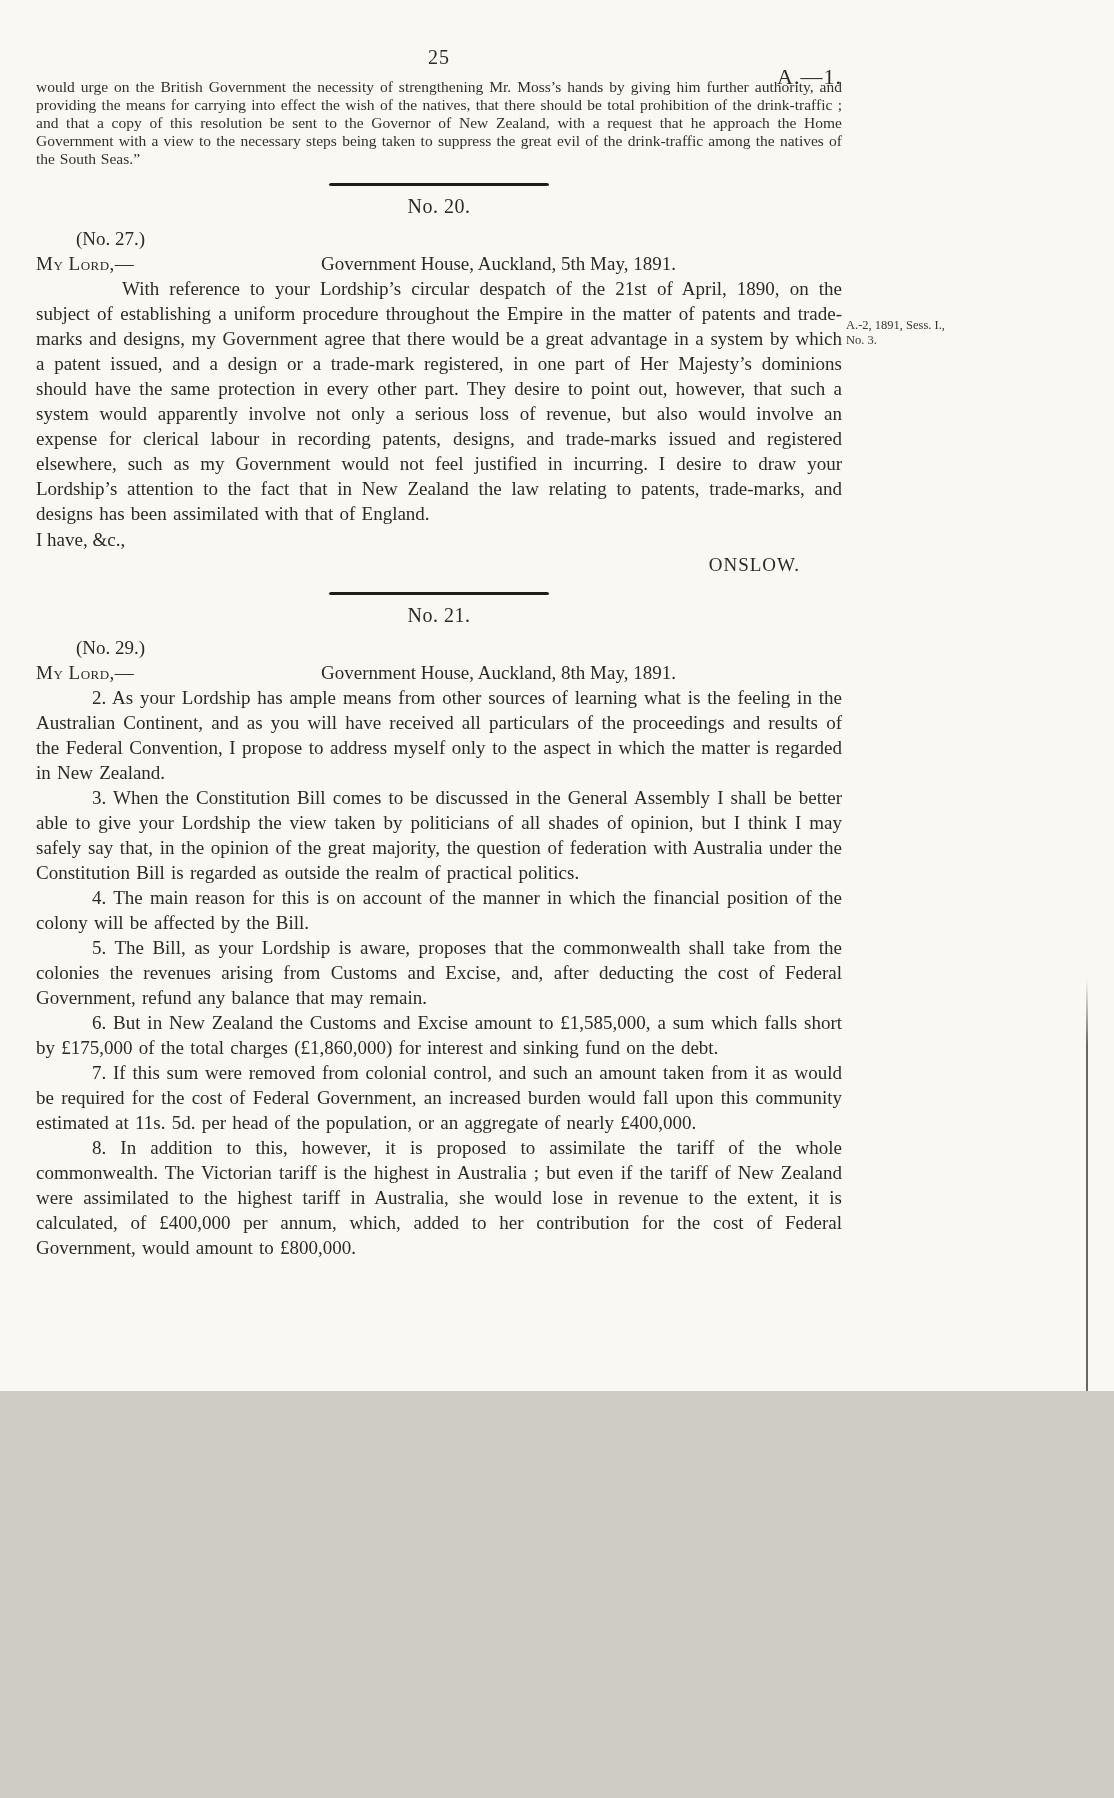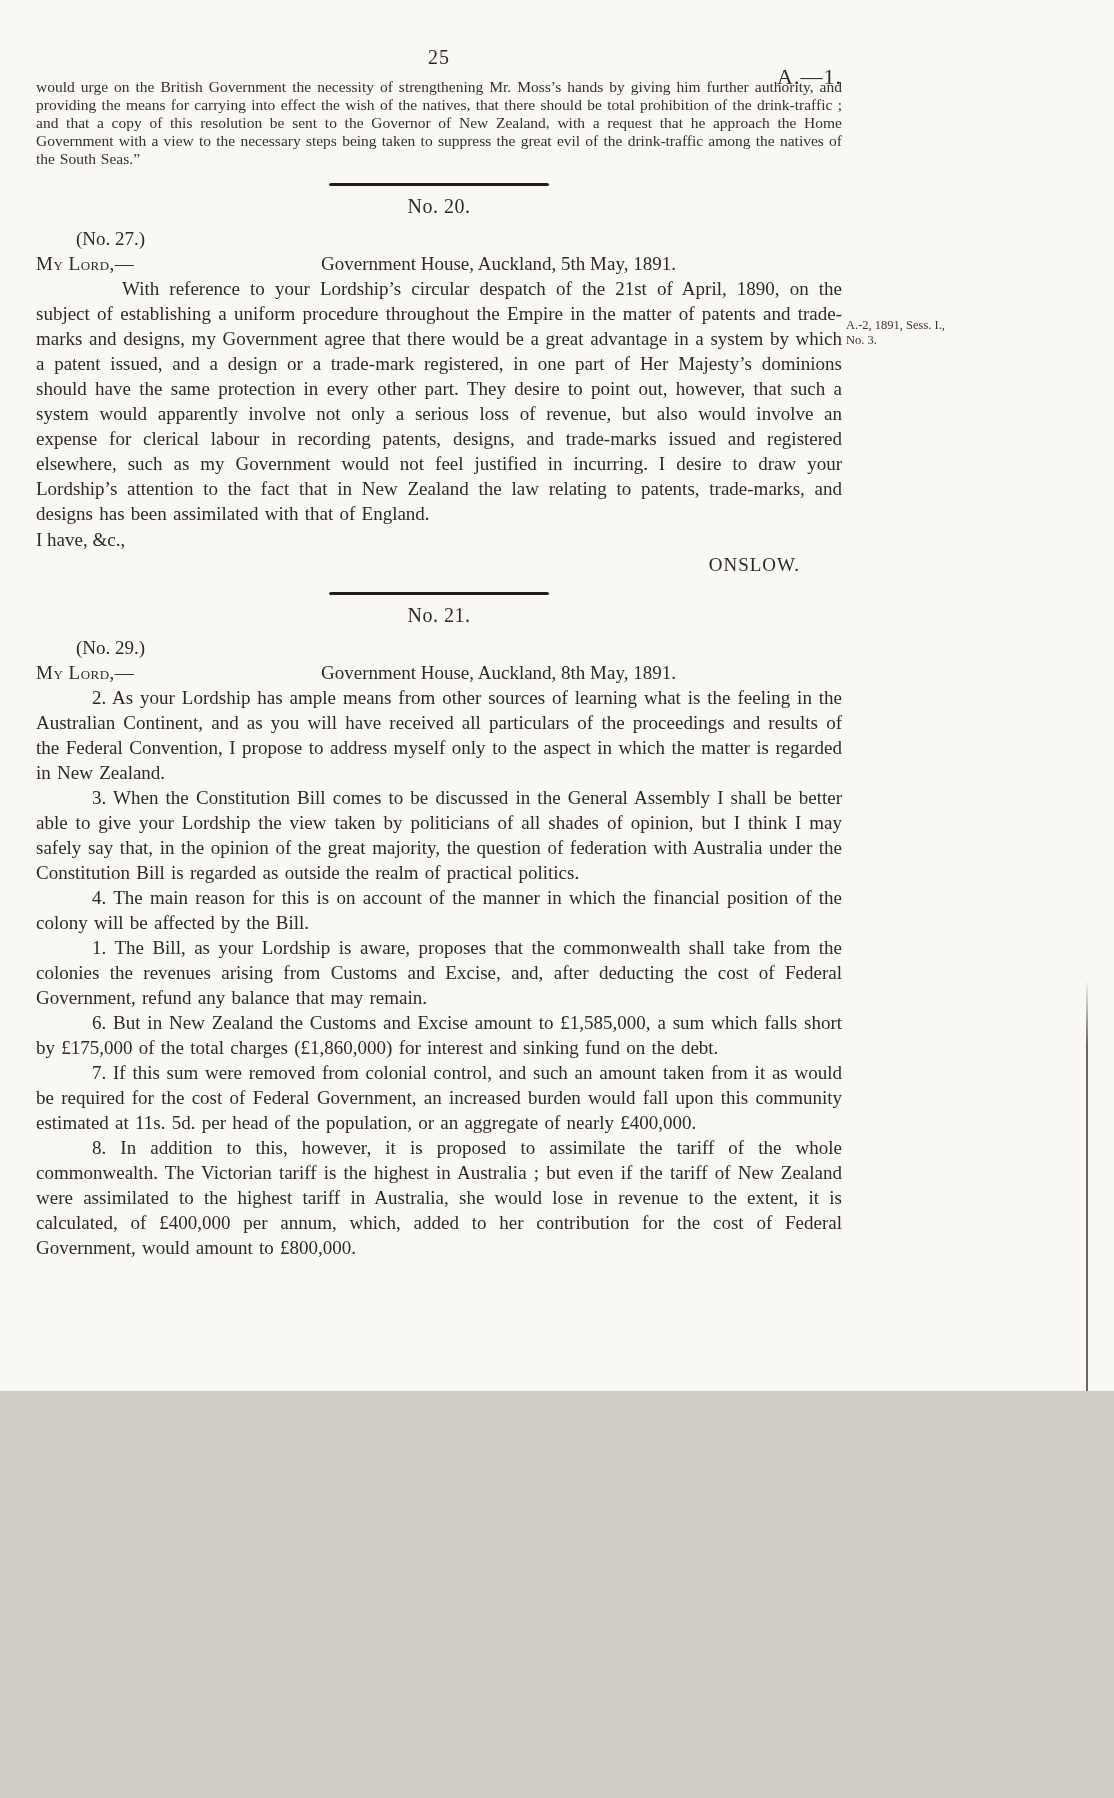--- a/index.html
+++ b/index.html
@@ -95,21 +95,21 @@
     <div>
       <h2 class="letter-no">No. 21.</h2>
       <div class="sub-ref">(No. 29.)</div>
       <div class="letter-head">
         <span class="salutation">My Lord,—</span>
         <span class="place-date">Government House, Auckland, 8th May, 1891.</span>
       </div>
       <p class="para indent">2. As your Lordship has ample means from other sources of learning what is the feeling in the Australian Continent, and as you will have received all particulars of the proceedings and results of the Federal Convention, I propose to address myself only to the aspect in which the matter is regarded in New Zealand.</p>
       <p class="para indent">3. When the Constitution Bill comes to be discussed in the General Assembly I shall be better able to give your Lordship the view taken by politicians of all shades of opinion, but I think I may safely say that, in the opinion of the great majority, the question of federation with Australia under the Constitution Bill is regarded as outside the realm of practical politics.</p>
       <p class="para indent">4. The main reason for this is on account of the manner in which the financial position of the colony will be affected by the Bill.</p>
-      <p class="para indent">1. The Bill, as your Lordship is aware, proposes that the commonwealth shall take from the colonies the revenues arising from Customs and Excise, and, after deducting the cost of Federal Government, refund any balance that may remain.</p>
+      <p class="para indent">5. The Bill, as your Lordship is aware, proposes that the commonwealth shall take from the colonies the revenues arising from Customs and Excise, and, after deducting the cost of Federal Government, refund any balance that may remain.</p>
       <p class="para indent">6. But in New Zealand the Customs and Excise amount to £1,585,000, a sum which falls short by £175,000 of the total charges (£1,860,000) for interest and sinking fund on the debt.</p>
       <p class="para indent">7. If this sum were removed from colonial control, and such an amount taken from it as would be required for the cost of Federal Government, an increased burden would fall upon this community estimated at 11s. 5d. per head of the population, or an aggregate of nearly £400,000.</p>
       <p class="para indent">8. In addition to this, however, it is proposed to assimilate the tariff of the whole commonwealth.  The Victorian tariff is the highest in Australia ; but even if the tariff of New Zealand were assimilated to the highest tariff in Australia, she would lose in revenue to the extent, it is calculated, of £400,000 per annum, which, added to her contribution for the cost of Federal Government, would amount to £800,000.</p>
     </div>
 
   </div>
 
   <div class="margin-note">
     <div>A.-2, 1891, Sess. I.,</div>
     <div>No. 3.</div>

